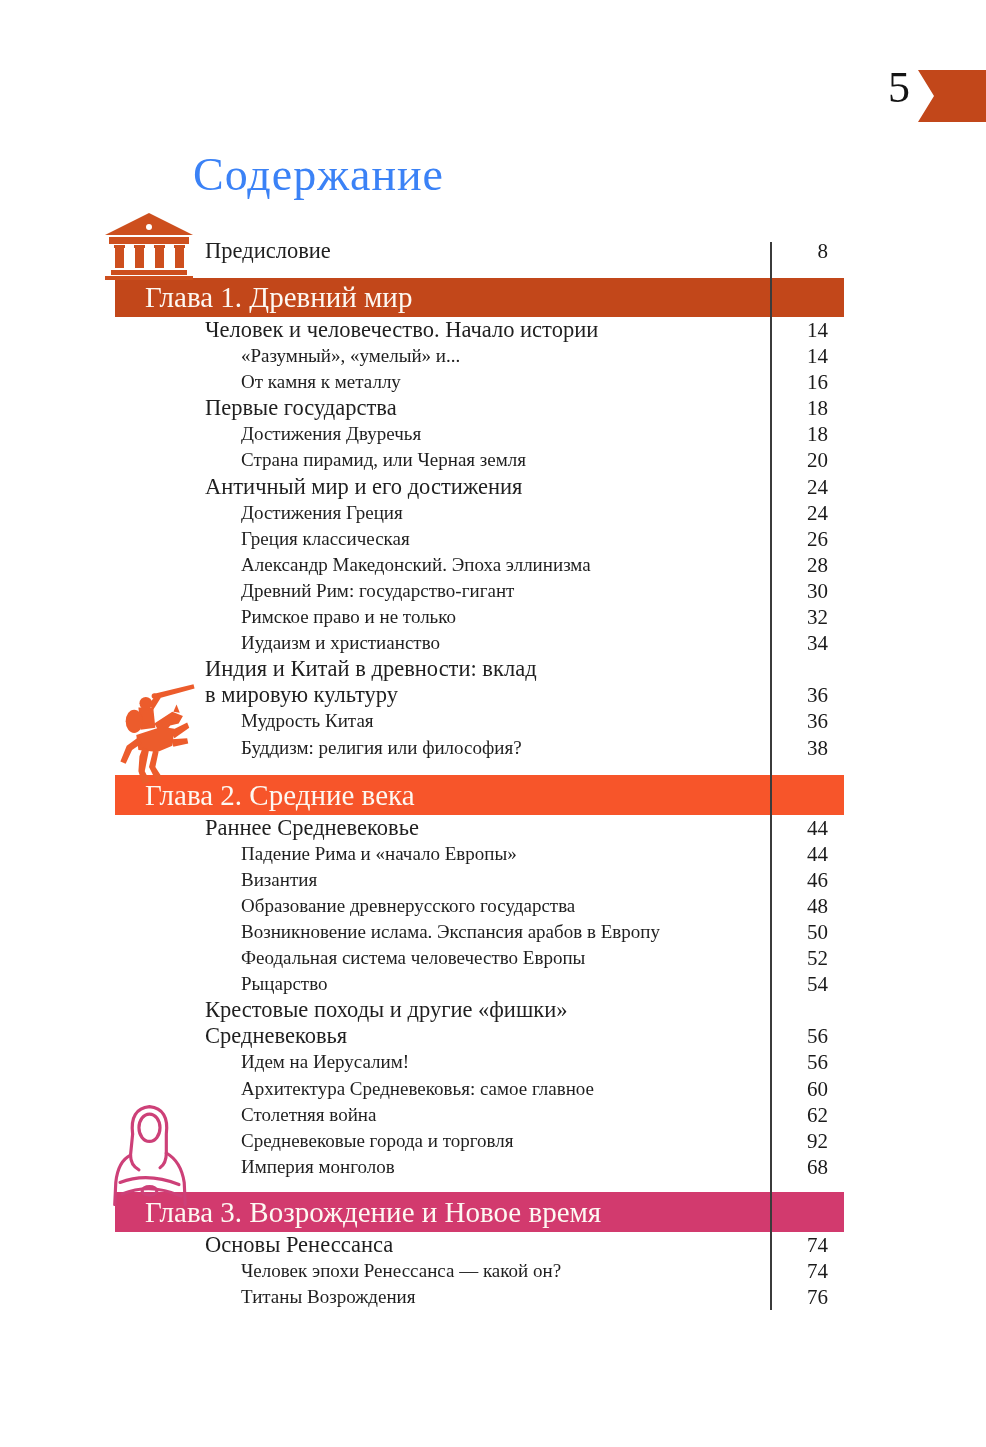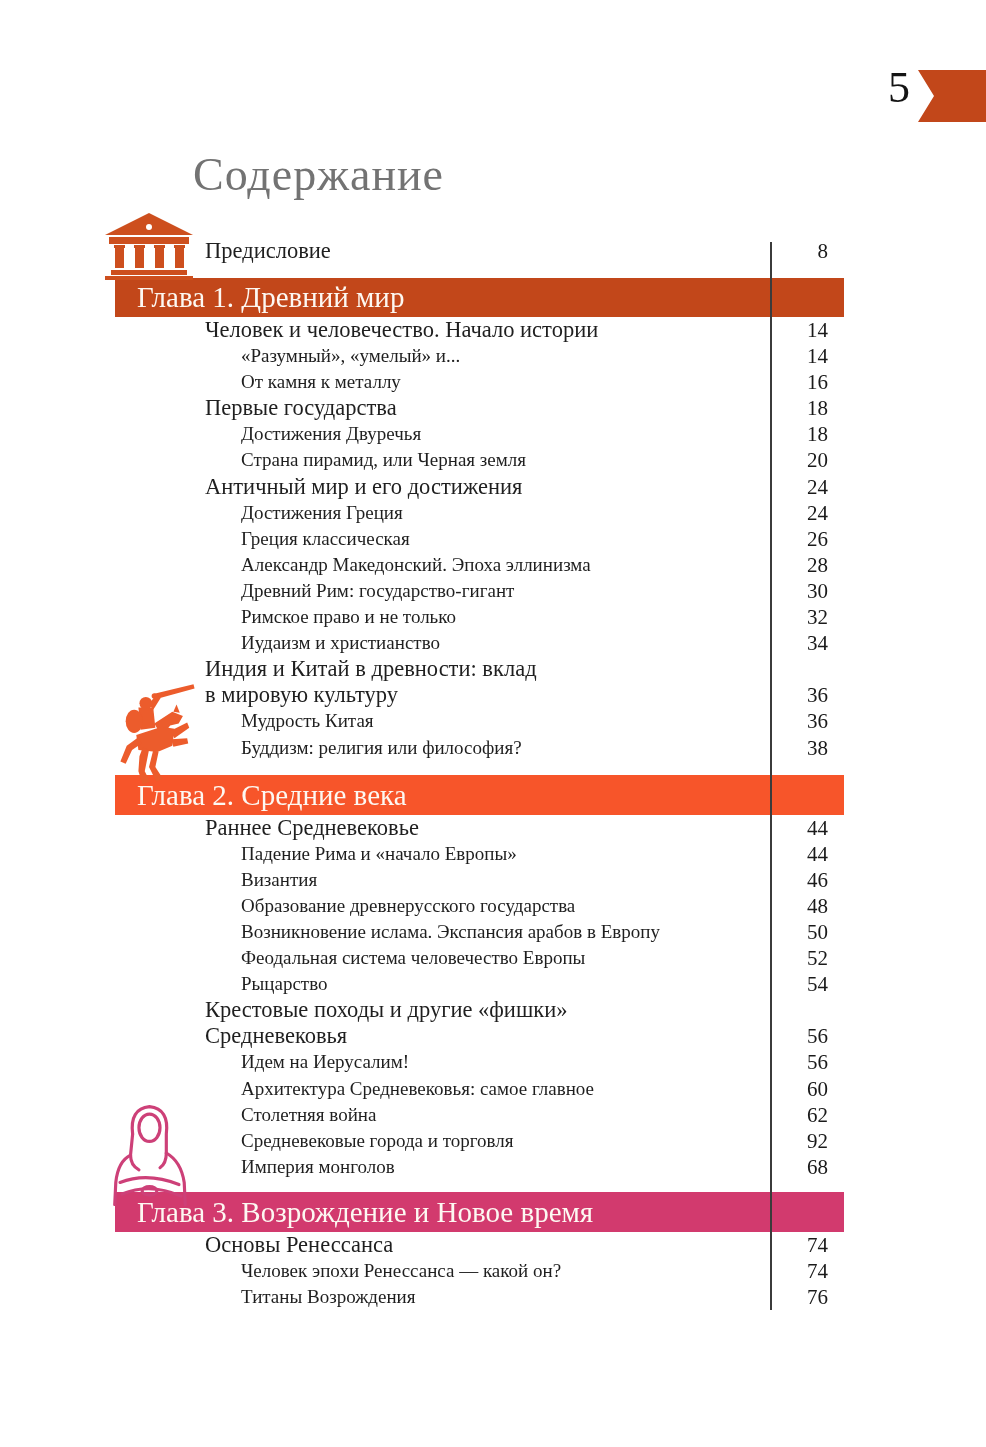--- a/index.html
+++ b/index.html
@@ -15,21 +15,21 @@
   
   .pagenum {
     position:absolute; left:858px; top:64px; width:52px;
     font-size:44px; line-height:1.1; text-align:right; color:#141414;
   }
   .ribbon { position:absolute; left:918px; top:70px; width:68px; height:52px; }
   .ribbon polygon { fill:var(--ribbon); }
   
   .title {
     position:absolute; left:193px; top:148px;
-    font-size:46px; font-weight:400; color:#737373; letter-spacing:1px;
+    font-size:46px; font-weight:400; color:#3b82f6; letter-spacing:1px;
   }
   
   .temple { position:absolute; left:103px; top:212px; z-index:4; }
   .temple .fill { fill:var(--temple); }
   .knight { position:absolute; left:96px; top:680px; z-index:4; }
   .knight .fill { fill:var(--knight); }
   .mona { position:absolute; left:100px; top:1100px; z-index:4; }
   .mona path, .mona ellipse { stroke:var(--mona); fill:none; stroke-width:3; stroke-linecap:round; }
   
   .divider {
@@ -41,21 +41,21 @@
   .row { display:flex; align-items:flex-end; margin-left:205px; width:623px; }
   .row .label { flex:1; white-space:nowrap; }
   .row .page-cell { width:60px; flex:none; text-align:right; font-size:21px; color:#1a1a1a; }
   .row.l1 { font-size:22.5px; line-height:26.1px; height:26.1px; }
   .row.l2 { font-size:19px;  line-height:26.1px; height:26.1px; }
   .row.l2 .label { padding-left:36px; }
   .preface-row { height:30px; line-height:30px; font-size:22.5px; }
   .banner {
     margin-left:115px; width:729px; height:40px;
     color:#fdf8f2; font-size:29px; line-height:40px;
-    padding-left:22px; white-space:nowrap; position:relative; z-index:1;
+    padding-left:30px; white-space:nowrap; position:relative; z-index:1;
   }
   .banner.b1 { margin-top:12px; height:39px; line-height:39px; background:var(--c1); }
   .banner.b2 { margin-top:14px; background:var(--c2); }
   .banner.b3 { margin-top:12px; background:var(--c3); }
   .entries { margin-top:0; }
 </style>
 </head>
 <body>
 
 <div class="page">

